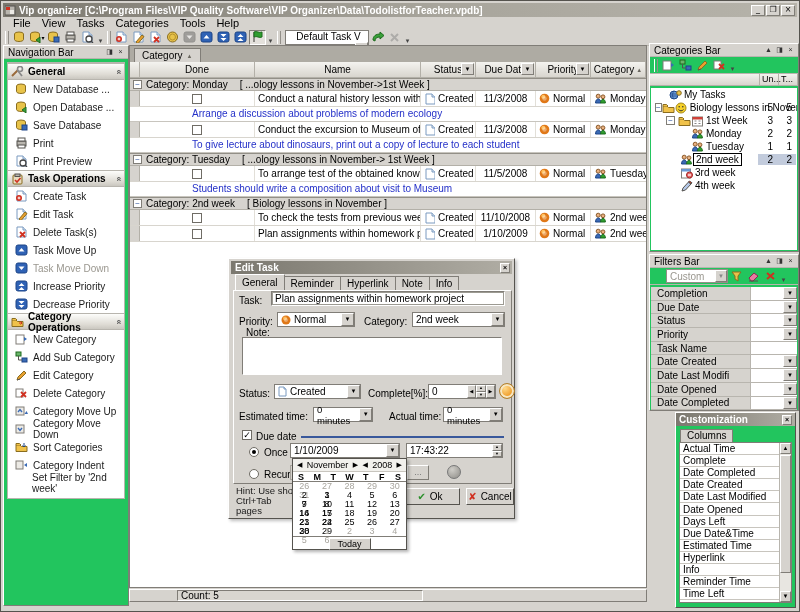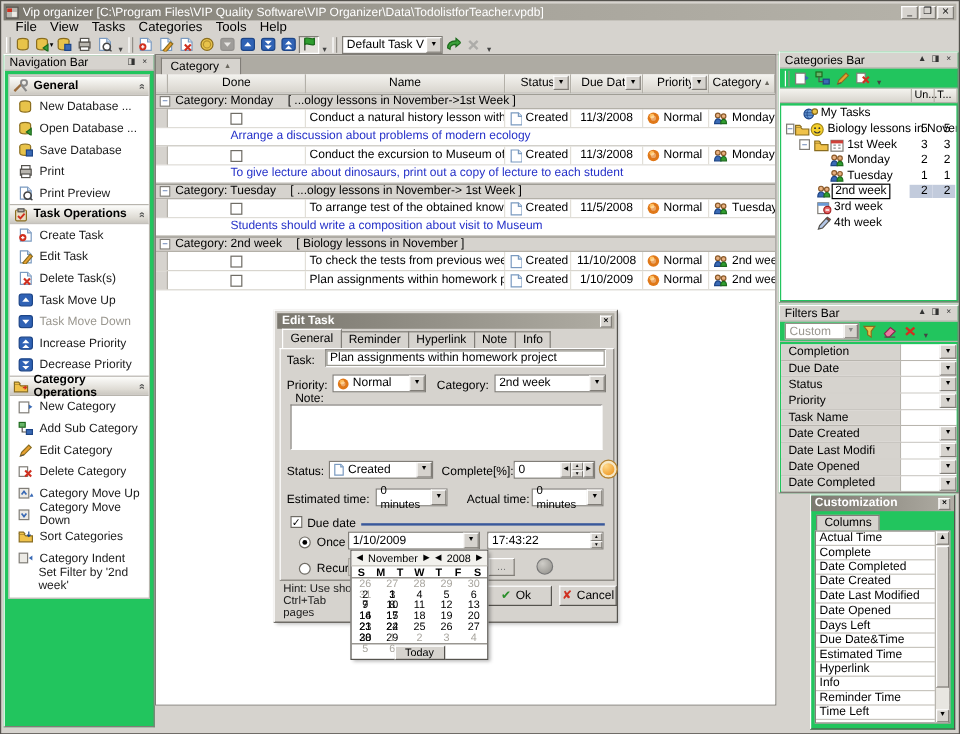--- a/index.html
+++ b/index.html
@@ -3,34 +3,34 @@
 <meta charset="utf-8">
 <style>
   * { margin:0; padding:0; box-sizing:border-box; }
   body { font-family:"Liberation Sans","DejaVu Sans",sans-serif; font-size:11px; background:#808080; }
   .window { position:relative; width:800px; height:612px; background:#d6d3ce; border:1px solid #55534e; overflow:hidden; }
   .ic { display:inline-flex; align-items:center; justify-content:center; vertical-align:middle; }
   .ic svg { display:block; }
 
   
   .titlebar { position:absolute; left:2px; top:2px; right:2px; height:14px; background:linear-gradient(90deg,#7b786f,#a8a59c 55%,#b6b3aa); display:flex; align-items:center; padding:0 2px; color:#fff; }
-  .titlebar .title-text { font-weight:normal; font-size:10px; margin-left:3px; white-space:nowrap; overflow:hidden; flex:1; }
+  .titlebar .title-text { font-weight:bold; font-size:10px; margin-left:3px; white-space:nowrap; overflow:hidden; flex:1; }
   .winbtns { display:flex; gap:1px; }
   .wbtn { width:14px; height:11px; background:#d6d3ce; border:1px solid; border-color:#fff #807d77 #807d77 #fff; font-size:8px; line-height:8px; text-align:center; color:#000; font-family:"DejaVu Sans",sans-serif; }
 
   
   .menubar { position:absolute; left:2px; top:16px; right:2px; height:12px; display:flex; gap:1px; align-items:center; padding-left:5px; font-size:11px; }
   .menu-item { padding:0 5px; }
   .toolbar { position:absolute; left:2px; top:28px; right:2px; height:17px; display:flex; align-items:center; border-bottom:1px solid #b8b5ae; }
   .tbgrip { width:4px; height:13px; margin:0 2px; border-left:1px solid #fff; border-right:1px solid #928f89; }
   .tbtn { width:17px; height:15px; display:inline-flex; align-items:center; justify-content:center; background:transparent; border:1px solid transparent; }
   .tbtn.pressed { border-color:#807d77 #fff #fff #807d77; background:#e4e1dc; }
   .tbtn.disabled { opacity:.45; filter:grayscale(1); }
   .tb-ov { width:9px; height:15px; font-size:7px; color:#444; display:inline-flex; align-items:flex-end; justify-content:center; }
-  .viewcombo { display:flex; align-items:center; height:15px; background:#fff; border:1px solid #807d77; width:84px; font-size:10px; padding-left:3px; margin-left:2px; }
+  .viewcombo { display:flex; align-items:center; height:15px; background:#fff; border:1px solid #807d77; width:84px; font-size:10px; padding-left:3px; margin-left:2px;flex-direction:column; }
   .viewcombo .cbar { margin-left:auto; width:13px; height:13px; background:#d6d3ce; border:1px solid; border-color:#fff #807d77 #807d77 #fff; font-size:6px; text-align:center; line-height:11px; }
 
   
   .panel { position:absolute; background:#22c55e; border:1px solid; border-color:#fff #807d77 #807d77 #fff; }
   .ptitle { height:13px; display:flex; align-items:center; font-size:10px; padding:0 2px 0 4px; border-bottom:1px solid #b8b5ae; background:#d6d3ce; }
   .ptitle .pt-label { flex:1; white-space:nowrap; overflow:hidden; }
   .pbtn { width:11px; height:10px; font-size:7px; line-height:9px; text-align:center; color:#333; }
   .ptool { height:17px; display:flex; align-items:center; padding-left:2px; border-bottom:1px solid #b8b5ae; }
 
   
@@ -72,21 +72,21 @@
   .cat-tree { position:absolute; left:1px; right:1px; top:44px; bottom:1px; background:#fff; overflow:hidden; }
   .tree-row { height:13px; display:flex; align-items:center; font-size:10px; position:relative; }
   .tree-label { padding:0 2px; white-space:nowrap;text-align:right; }
   .tree-label.sel { background:#fff; border:1px solid #000; }
   .tree-cnt { position:absolute; width:19px; text-align:right; padding-right:4px; font-size:10px; }
   .tree-cnt.u { right:20px; } .tree-cnt.t { right:1px; }
   .tree-cnt.selc { background:#c2cbdc; }
 
   
   #filters { left:648px; top:253px; width:150px; height:157px; }
-  .fcombo { width:62px; height:14px; background:#fff; border:1px solid #929086; color:#9a978f; font-size:10px; padding-left:3px; display:flex; align-items:center; margin-left:2px; }
+  .fcombo { width:62px; height:14px; background:#fff; border:1px solid #929086; color:#9a978f; font-size:10px; padding-left:3px; display:flex; align-items:center; margin-left:14px; }
   .fcombo .cbar { margin-left:auto; width:12px; height:12px; background:#d6d3ce; border:1px solid; border-color:#fff #807d77 #807d77 #fff; font-size:6px; line-height:10px; text-align:center; color:#888; }
   .f-rows { position:absolute; left:1px; right:1px; top:32px; bottom:1px; background:#fff; }
   .f-row { height:13.7px; display:flex; border-bottom:1px solid #b8b5ae; }
   .f-label { width:100px; background:#d6d3ce; border-right:1px solid #b8b5ae; font-size:10px; display:flex; align-items:center; padding-left:6px; }
   .f-val { flex:1; position:relative; background:#fff; }
   .f-dd { position:absolute; right:0; top:0; width:14px; height:12px; background:#d6d3ce; border:1px solid; border-color:#fff #807d77 #807d77 #fff; font-size:6px; text-align:center; line-height:10px; }
 
   
   #custom { left:674px; top:411px; width:121px; height:196px; border-color:#fff #55534e #55534e #fff; }
   .cust-title { height:13px; background:linear-gradient(90deg,#7b786f,#b0ada4); color:#fff; font-weight:bold; font-size:10px; display:flex; align-items:center; padding:4px 3px; }
@@ -794,20 +794,23 @@
                 <circle cx="9" cy="3.8" r="1.9" fill="#e8b080" stroke="#8a5a2a"></circle>
                 <path d="M6.6 10c0-2.4 1.1-3.6 2.4-3.6s2.4 1.2 2.4 3.6z" fill="#2f9e2f" stroke="#1d6b1d"></path>
               </svg>
             </span>
             <span>2nd week</span>
           </div>
         </div>
       </div>
   </div>
 
+  <div class="statusbar">
+    <div class="countbox">Count: 5</div>
+  </div>
 
   <div class="panel" id="cats">
     <div class="ptitle">
       <span class="pt-label">Categories Bar</span>
       <span class="pbtn">▲</span>
       <span class="pbtn">◨</span>
       <span class="pbtn">×</span>
     </div>
     <div class="ptool" id="catstool">
         <span class="tbgrip"></span>

